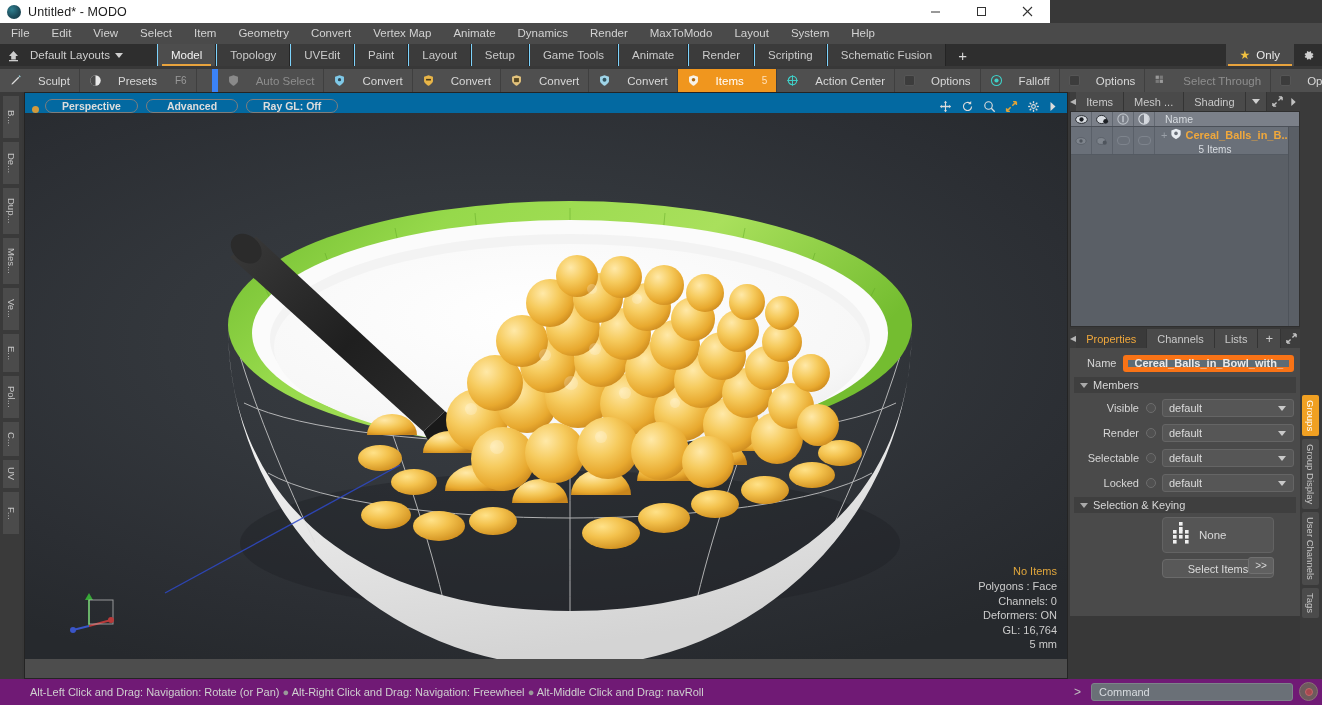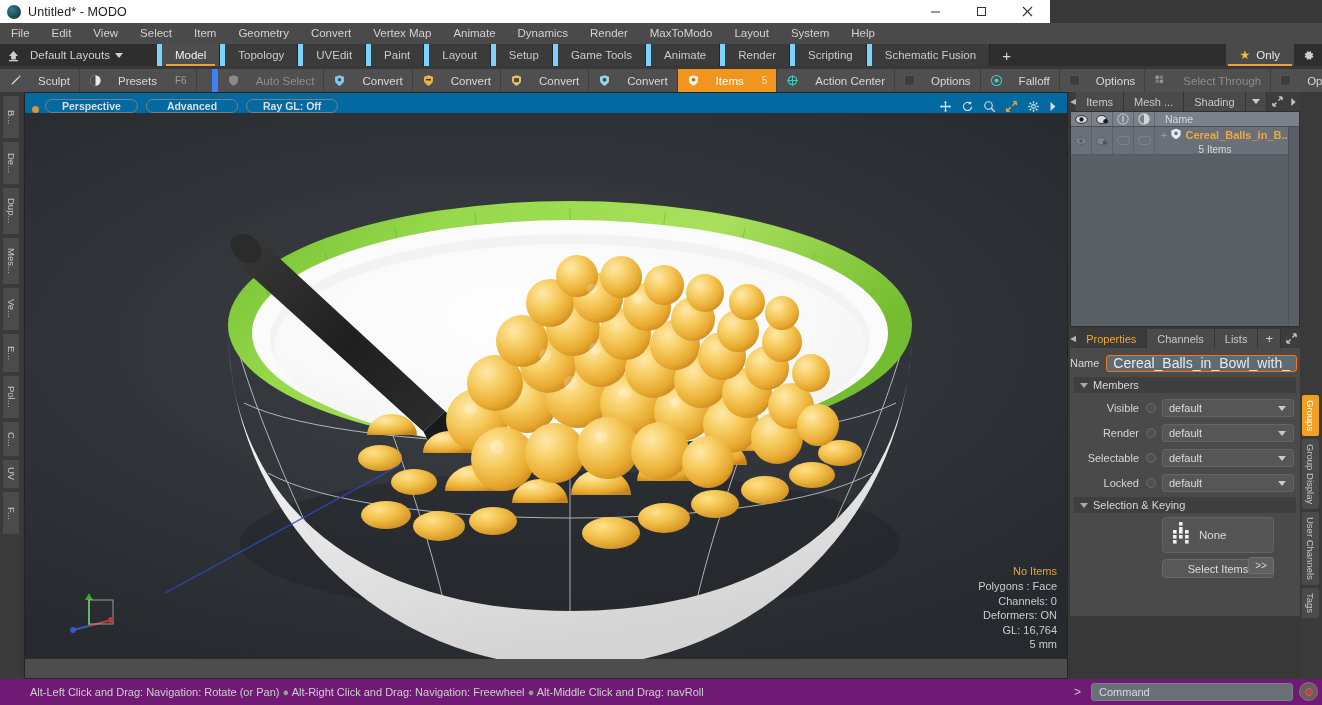--- a/index.html
+++ b/index.html
@@ -55,21 +55,21 @@
     font-size: 11.5px; color: #cfcfcf; gap: 5px; white-space: nowrap;
   }
   .caret-dn {
     width: 0; height: 0; border-left: 4px solid transparent; border-right: 4px solid transparent;
     border-top: 5px solid #cfcfcf;
   }
   .ltabs { display: flex; align-items: stretch; margin-left: 26px; }
   .ltab {
     position: relative; padding: 0 13px; display: flex; align-items: center;
     font-size: 11.5px; color: #cacaca; background: #3b3b3b;
-    border-left: 5px solid #7dd3fc; border-right: 1px solid #242424;
+    border-left: 1px solid #7dd3fc; border-right: 1px solid #242424;
     white-space: nowrap;
   }
   .ltab.active { background: #4d4d4d; color: #f2f2f2; }
   .ltab.active::after {
     content: ''; position: absolute; left: 4px; right: 4px; bottom: 0; height: 2px;
     background: #e8a33d;
   }
   .plus-tab {
     padding: 0 12px; display: flex; align-items: center; color: #d8d8d8; font-size: 15px;
     background: #2e2e2e;
@@ -196,22 +196,22 @@
     position: absolute; right: 0; top: 15px; width: 11px; bottom: 0; background: #5a5f66;
     border-left: 1px solid #4e535a;
   }
 
   
   .prop-tabs { height: 19px; background: #3d3d3d; display:flex; align-items:stretch; margin-top: 2px; }
   .prop-body { background: #4a4a4a; height: 268px; position: relative; padding-top: 4px; }
   .prow { display: flex; align-items: center; height: 22px; padding: 0 6px 0 0; margin-bottom: 3px; }
   .plabel { width: 76px; text-align: right; font-size: 11px; color: #d6d6d6; padding-right: 7px; }
   .pfield {
-    flex: 1; height: 17px; background: #5d6b75; border: 1px solid #f97316; border-radius: 3px;
-    display:flex; align-items:center; padding: 0 6px; font-size: 14px; color: #eaeaea;
+    flex: 1; height: 17px; background: #5d6b75; border: 5px solid #f97316; border-radius: 3px;
+    display:flex; align-items:center; padding: 0 6px; font-size: 11px; color: #eaeaea; font-weight: bold;
   }
   .pdd {
     flex: 1; height: 18px; background: #565656; border: 1px solid #656565; border-radius: 3px;
     display:flex; align-items:center; padding: 8px 6px; font-size: 11px; color: #dcdcdc; position: relative;
   }
   .pdd .caret { position:absolute; right: 7px; width:0;height:0;
     border-left:4px solid transparent;border-right:4px solid transparent;border-top:5px solid #c9c9c9; }
   .pcirc { width: 10px; height: 10px; border-radius: 50%; border: 1px solid #6d6d6d; background:#505050; margin-right: 6px; flex:0 0 auto;}
   .section {
     height: 16px; background: #3f3f3f; display: flex; align-items: center; gap: 5px;

